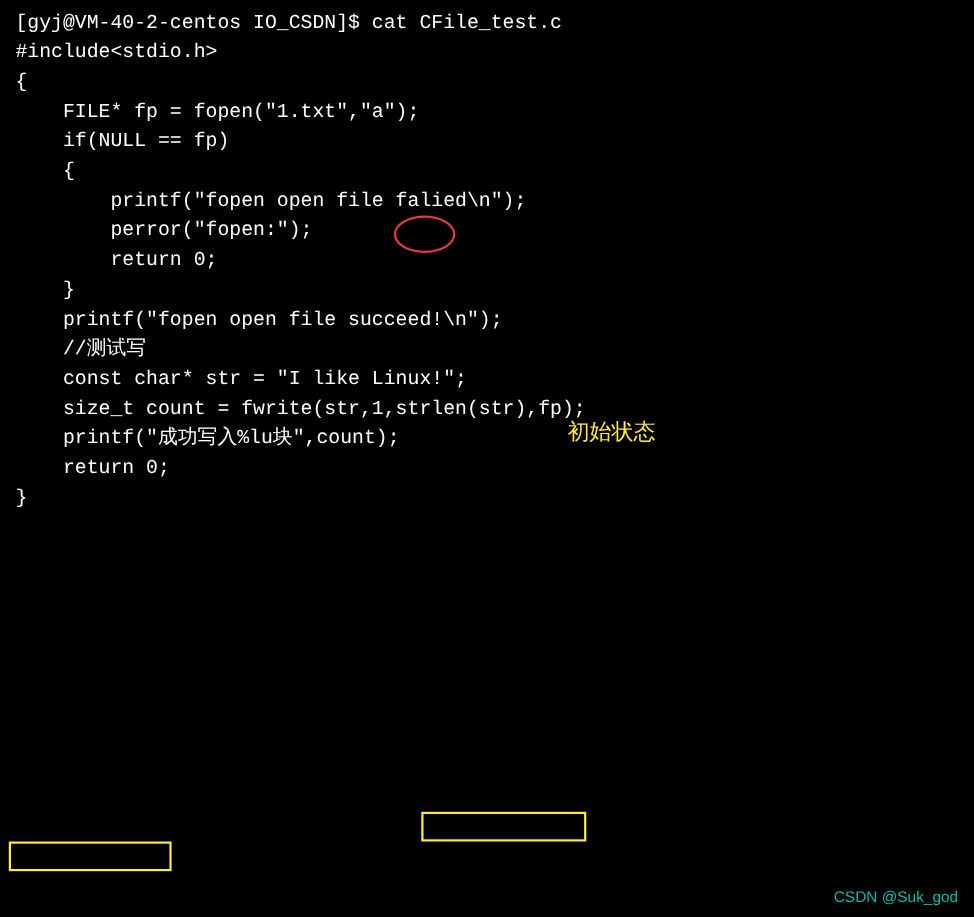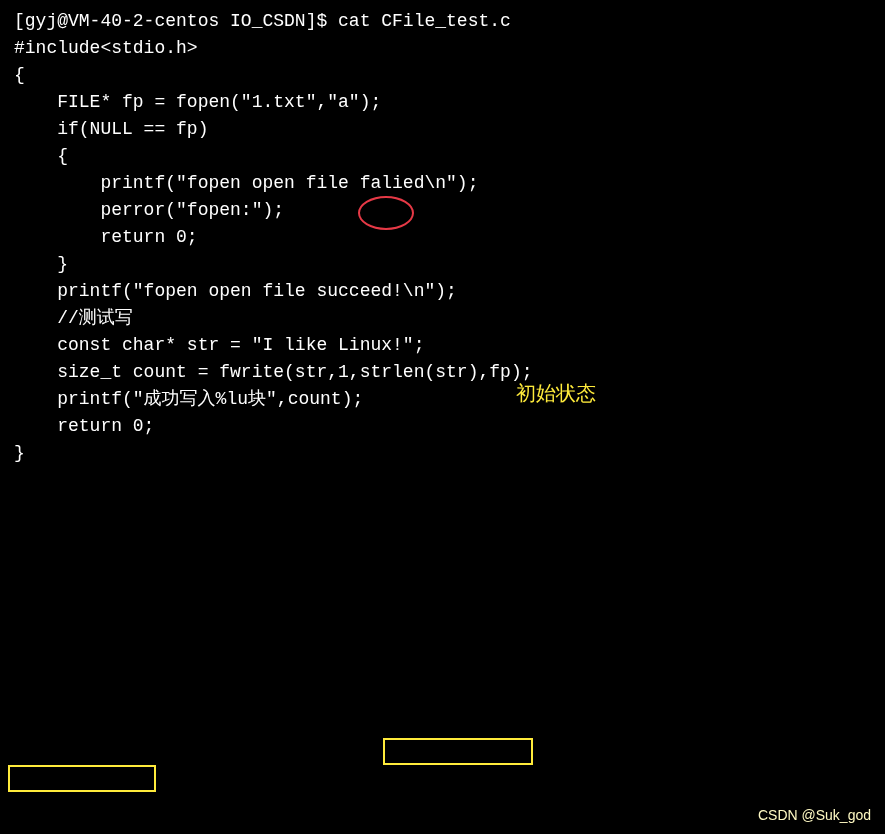--- a/index.html
+++ b/index.html
@@ -52,21 +52,21 @@
       display: inline-block;
       width: 11px;
       height: 20px;
       background: #00ff00;
       vertical-align: middle;
     }
     .watermark {
       position: absolute;
       bottom: 8px;
       right: 14px;
-      color: #fef9c3;
+      color: #14b8a6;
       font-size: 14px;
       font-family: Arial, sans-serif;
     }
   </style>
 </head>
 <body>
 
 <div>
   <div class="terminal-line">[gyj@VM-40-2-centos IO_CSDN]$ cat CFile_test.c</div>
   <div class="terminal-line">#include&lt;stdio.h&gt;</div>

